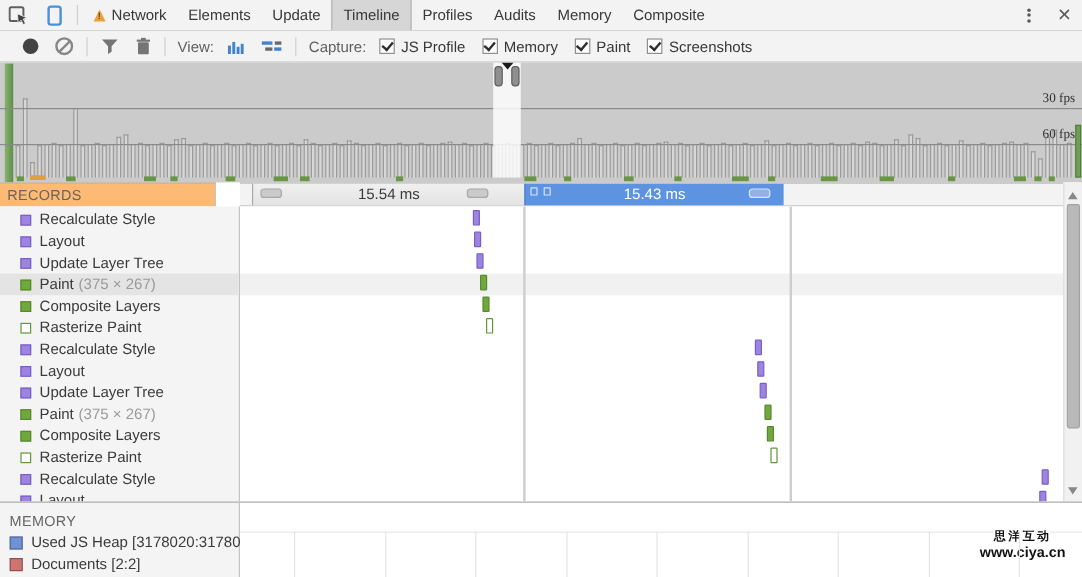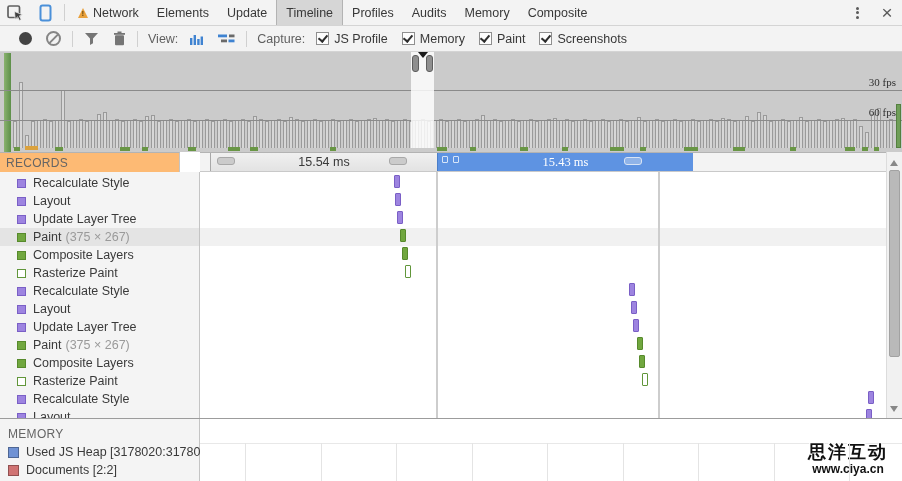--- a/index.html
+++ b/index.html
@@ -91,21 +91,21 @@
   #memory{position:absolute;left:0;top:418px;width:100%;height:63px;border-top:1px solid #9c9c9c;box-sizing:border-box;background:#fff;}
   #memory-sidebar{position:absolute;left:0;top:0;width:200px;height:100%;background:#f4f4f4;
         border-right:1px solid #c4c4c4;box-sizing:border-box;padding:6px 0 0 8px;}
   .mrow{display:flex;align-items:center;height:18px;font-size:12.5px;color:#3a3a3a;white-space:nowrap;}
   .msq{width:11px;height:11px;margin-right:7px;border:1px solid rgba(0,0,0,0.3);box-sizing:border-box;flex:none;}
   #memory-right{position:absolute;left:200px;top:0;right:0;height:100%;background:#fff;overflow:hidden;}
   .gridline{position:absolute;top:24px;bottom:0;width:1px;background:#e4e4e4;}
   .memhline{position:absolute;left:0;right:0;top:24px;height:1px;background:#e8e8e8;}
   #watermark{position:absolute;right:14px;top:23px;text-align:center;color:#121212;font-weight:bold;line-height:1.15;
         text-shadow:-1px -1px 0 #fff,1px -1px 0 #fff,-1px 1px 0 #fff,1px 1px 0 #fff,-1px 0 0 #fff,1px 0 0 #fff,0 -1px 0 #fff,0 1px 0 #fff;}
-  .wm1{font-size:18px;letter-spacing:2px;}
+  .wm1{font-size:10px;letter-spacing:2px;}
   .wm2{font-size:12px;}
 </style>
 </head>
 <body>
 
 <div id="app">
 
   <div id="tabbar">
     <div class="topicon">
       <svg width="17" height="16" viewBox="0 0 17 16">
@@ -401,21 +401,21 @@
       <div class="handle" style="right:1px"></div>
       <div id="sel-marker"></div>
     </div>
   </div>
 
   <div id="header-left">
     <span class="panelhdr">RECORDS</span>
   </div>
   <div id="ruler">
       <div class="frame" style="left: 10px; width: 227px;"><span>15.54 ms</span><div class="chip " style="left: 6px;"></div><div class="chip " style="left: 178px;"></div></div>
-      <div class="frame selected" style="left: 237px; width: 256px; font-family: Liberation Serif, serif;"><span>15.43 ms</span><div class="chip outline-sm" style="left: 4px;"></div><div class="chip outline-sm" style="left: 15px;"></div><div class="chip light" style="left: 186px;"></div></div>
+      <div class="frame selected" style="left: 237px; width: 216px;"><span>15.43 ms</span><div class="chip outline-sm" style="left: 4px;"></div><div class="chip outline-sm" style="left: 15px;"></div><div class="chip light" style="left: 186px;"></div></div>
     </div>
 
   <div id="records-sidebar">
     <div id="records-rows">
         <div class="rrow">
           <div class="ricon purple"></div>
           <span>Recalculate Style</span>
         </div>
         <div class="rrow">
           <div class="ricon purple"></div>

